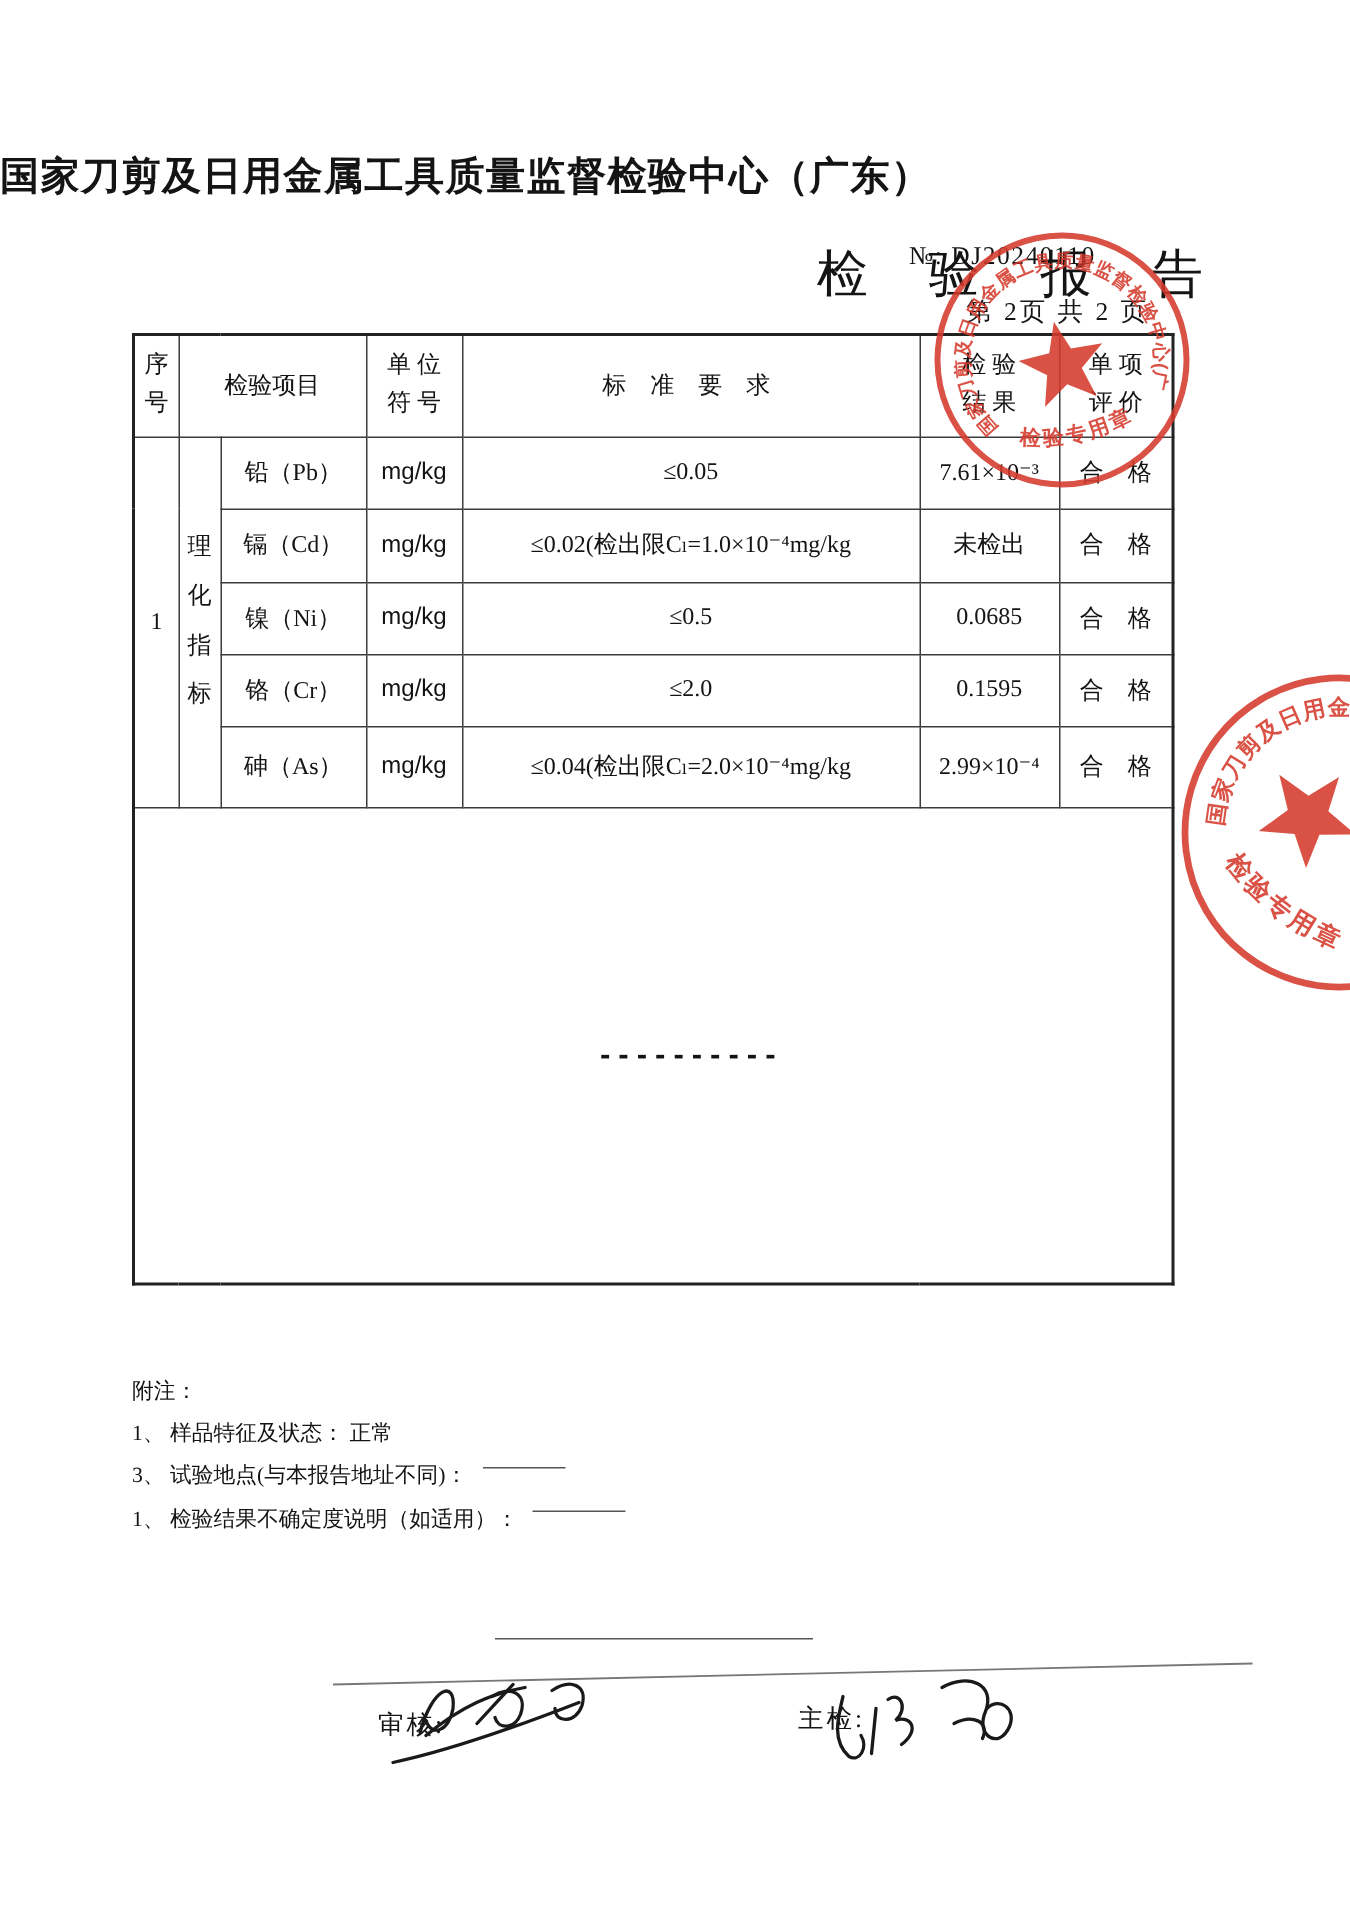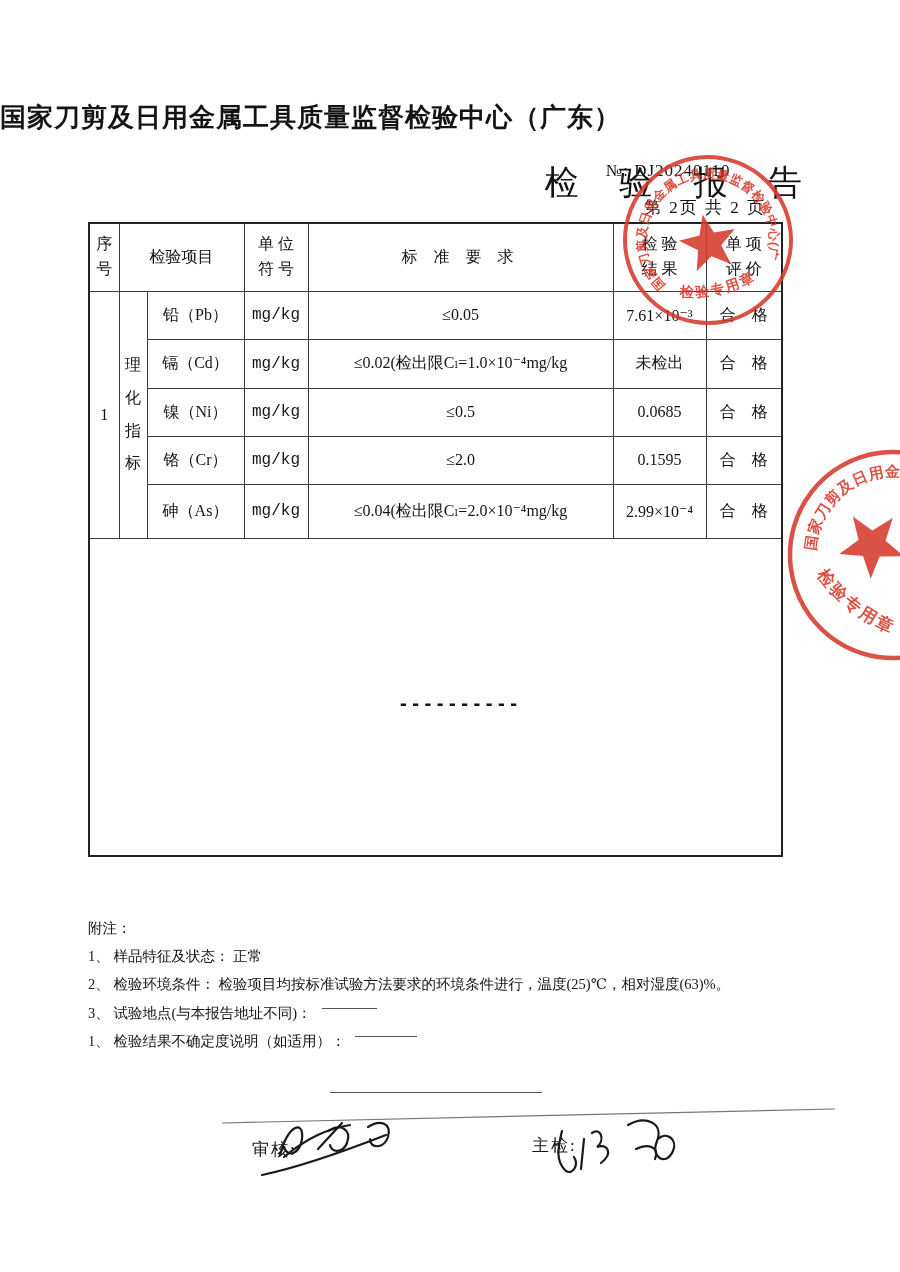--- a/index.html
+++ b/index.html
@@ -34,21 +34,21 @@
     font-size:16px;padding:0 2px;
     overflow:hidden;
   }
   table.report{border:2px solid #222;}
   td.h2{white-space:pre-line;line-height:1.55;}
   td.std-head{letter-spacing:6px;}
   td.cat-vertical{
     line-height:2.05;padding:0 5px;
     word-break:break-all;font-size:16px;margin-top:44px;
   }
-  td.unit{font-size:15px;font-family:Liberation Mono, monospace;}
+  td.unit{font-size:15px;font-family:Liberation Sans, sans-serif;}
   td.empty-area{vertical-align:top;border-top:1px solid #3c3c3c;}
   .end-marker{
     display:inline-block;position:relative;left:24px;margin-top:14px;
     font-size:17px;font-weight:600;letter-spacing:2px;
     font-family:"DejaVu Sans Mono","Liberation Mono",monospace;
   }
 
   
   .notes{left:88px;top:920px;width:760px;font-size:14.5px;}
   .note-line{margin-bottom:11.5px;line-height:1.15;}
@@ -140,21 +140,20 @@
     <td colspan="7" class="empty-area">
       <span class="end-marker">----------</span>
     </td>
   </tr>
 </tbody>
   </table>
 
 <div class="abs notes">
   <div class="note-line">附注：</div>
   <div class="note-line"><span>1、 样品特征及状态： 正常</span></div>
-  <div class="note-line"><span>2、 检验环境条件： 检验项目均按标准试验方法要求的环境条件进行，温度(25)℃，相对湿度(63)%。</span></div>
   <div class="note-line"><span>3、 试验地点(与本报告地址不同)：</span><span class="fill-line fl-3"></span></div>
   <div class="note-line"><span>1、 检验结果不确定度说明（如适用）：</span><span class="fill-line fl-5"></span></div>
 </div>
 <div class="abs bottom-line"></div>
 
 <div class="abs sig-label reviewer-label">审核:</div>
 <div class="abs sig-label inspector-label">主检:</div>
 <svg class="abs sig-svg" width="660" height="100" viewBox="0 0 660 100">
   <line x1="22" y1="28" x2="635" y2="14" stroke="#777" stroke-width="1.2"></line>
   <g fill="none" stroke="#1a1a1a" stroke-width="2.2" stroke-linecap="round">

